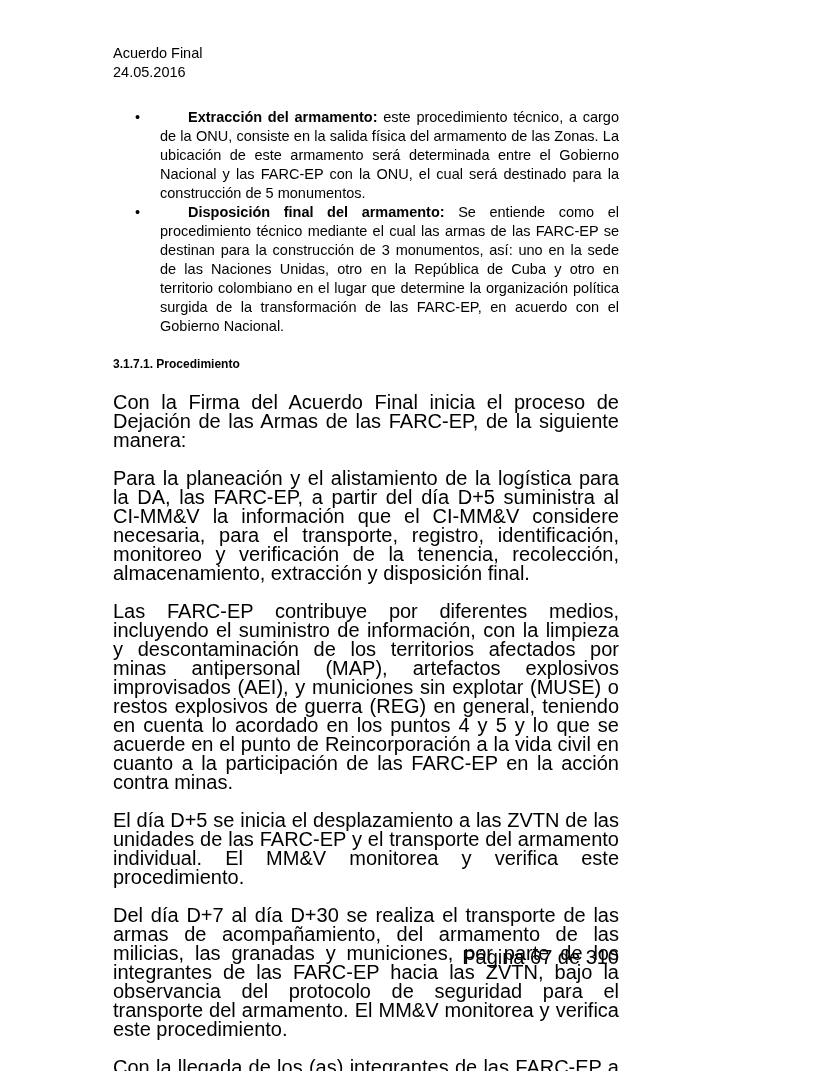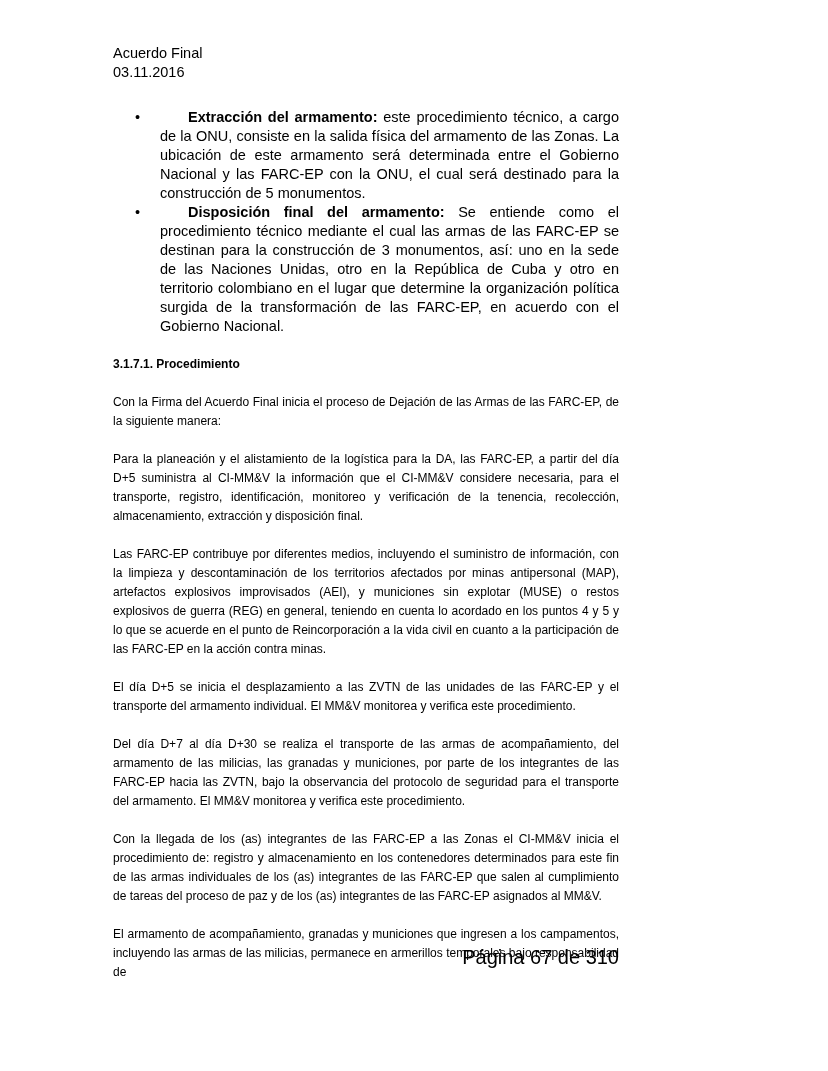--- a/index.html
+++ b/index.html
@@ -48,42 +48,42 @@
   }
   .lead { font-weight: bold; margin-left: 28px; }
 
   h3.section-heading {
     font-size: 12px;
     line-height: 19px;
     font-weight: bold;
     margin: 19px 0 19px 0;
   }
   p.body-paragraph {
-    font-size: 12px;
+    font-size: 20px;
     line-height: 19px;
     text-align: justify;
     margin: 0 0 19px 0;
   }
   .page-footer {
     position: absolute;
     top: 948px;
     right: 113px;
     font-size: 20px;
     line-height: 19px;
     text-align: right;
   }
 </style>
 </head>
 <body>
 
 <div class="page">
 
   <div class="doc-header">
     <div>Acuerdo Final</div>
-    <div>03.11.2016</div>
+    <div>24.05.2016</div>
   </div>
 
   <ul class="bullet-list">
     <li>
       <span class="marker">•</span>
       <span class="lead">Extracción del armamento:</span><span> este procedimiento técnico, a cargo de la ONU, consiste en la salida física del armamento de las Zonas. La ubicación de este armamento será determinada entre el Gobierno Nacional y las FARC-EP con la ONU, el cual será destinado para la construcción de 5 monumentos.</span>
     </li>
     <li>
       <span class="marker">•</span>
       <span class="lead">Disposición final del armamento:</span><span> Se entiende como el procedimiento técnico mediante el cual las armas de las FARC-EP se destinan para la construcción de 3 monumentos, así: uno en la sede de las Naciones Unidas, otro en la República de Cuba y otro en territorio colombiano en el lugar que determine la organización política surgida de la transformación de las FARC-EP, en acuerdo con el Gobierno Nacional.</span>

